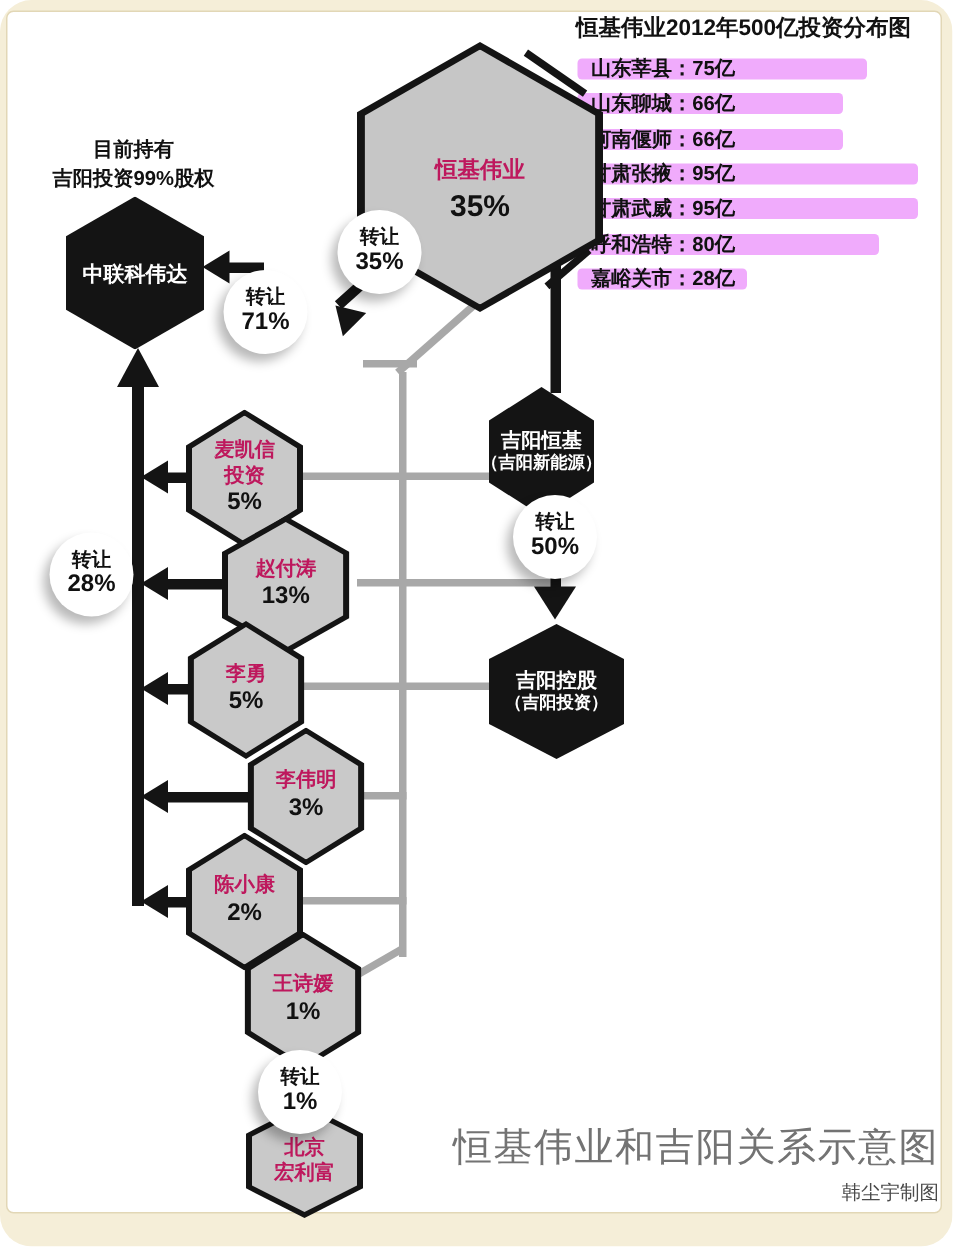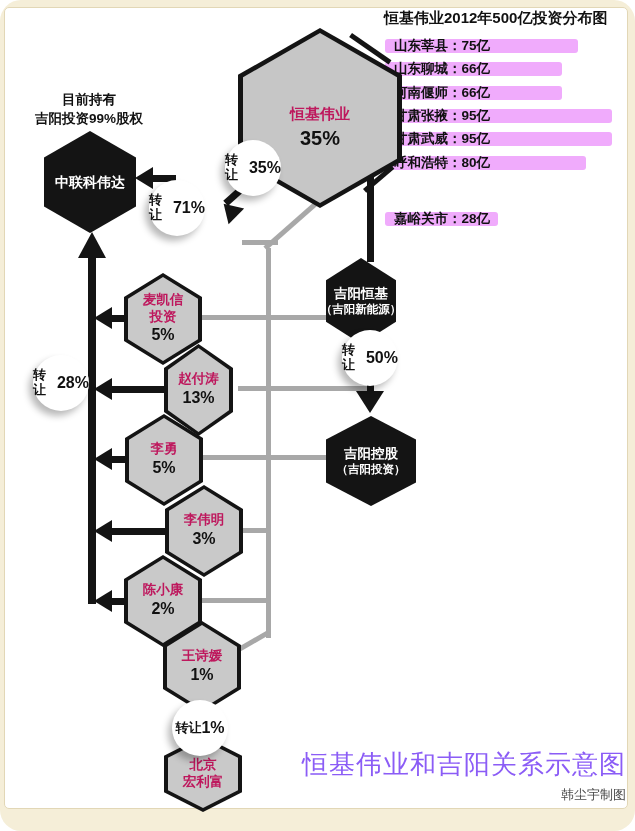--- a/index.html
+++ b/index.html
@@ -24,21 +24,21 @@
   .hex-black{background:#141414;display:flex;flex-direction:column;align-items:center;justify-content:center;}
   .hex-name{font-weight:bold;font-size:13.5px;color:#be185d;line-height:1.25;text-align:center;}
   .hex-pct{font-weight:bold;font-size:16px;color:#111;line-height:1.3;}
   .hex-black .l1{color:#fff;font-weight:bold;font-size:13.5px;line-height:1.3;}
   .hex-black .l2{color:#fff;font-weight:bold;font-size:11.5px;line-height:1.3;white-space:nowrap;}
 
   
   .circle{
     position:absolute;width:56px;height:56px;border-radius:50%;
     background:#fff;box-shadow:-4px 5px 7px rgba(0,0,0,0.28);
-    display:flex;align-items:center;justify-content:center;
+    display:flex;flex-direction:column;align-items:center;justify-content:center;
     z-index:40;
   }
   .circle .act{font-weight:bold;font-size:13px;color:#111;line-height:1.15;}
   .circle .pct{font-weight:bold;font-size:16px;color:#111;line-height:1.15;}
 
   
   .kline{position:absolute;background:#141414;z-index:10;}
   .gline{position:absolute;background:#a8a8a8;z-index:5;}
   .rot{transform-origin:0 0;}
 
@@ -58,21 +58,21 @@
   .chart-tick{position:absolute;left:388px;width:5px;height:12px;background:#141414;z-index:9;}
 
   
   .note{
     position:absolute;left:10px;top:91px;width:158px;text-align:center;
     font-size:13.5px;font-weight:bold;color:#111;line-height:1.4;z-index:20;
   }
   .footer-title{
     position:absolute;left:292px;top:747px;width:334px;text-align:right;
     font-family:Liberation Serif, serif;
-    font-size:26px;color:#8b5cf6;letter-spacing:1px;white-space:nowrap;z-index:20;
+    font-size:26px;color:#737373;letter-spacing:1px;white-space:nowrap;z-index:20;
   }
   .footer-credit{
     position:absolute;left:292px;top:786px;width:334px;text-align:right;
     font-family:"Liberation Serif","DejaVu Serif",serif;
     font-size:13px;color:#4a4a4a;z-index:20;
   }
   .z30{z-index:30;}
 </style>
 </head>
 <body>
@@ -93,21 +93,21 @@
       </div>
       <div class="bar" style="top: 109px; width: 227px;">
         <span>甘肃张掖：95亿</span>
       </div>
       <div class="bar" style="top: 132px; width: 227px;">
         <span>甘肃武威：95亿</span>
       </div>
       <div class="bar" style="top: 156px; width: 201px;">
         <span>呼和浩特：80亿</span>
       </div>
-      <div class="bar" style="top: 179px; width: 113px; margin-top: 33px;">
+      <div class="bar" style="top: 179px; width: 113px;">
         <span>嘉峪关市：28亿</span>
       </div>
     </div>
   <div id="ticks">
       <div class="chart-tick" style="top: 77px;"></div>
       <div class="chart-tick" style="top: 100px;"></div>
       <div class="chart-tick" style="top: 124px;"></div>
       <div class="chart-tick" style="top: 147px;"></div>
     </div>
 
@@ -179,21 +179,21 @@
     <div class="l2">（吉阳投资）</div>
   </div>
 
   <div class="hex hex-border z30" style="left:124px;top:273px;width:78px;height:92px;">
     <div class="hex-inner">
       <div class="hex-name">麦凯信</div>
       <div class="hex-name">投资</div>
       <div class="hex-pct">5%</div>
     </div>
   </div>
-  <div class="hex hex-border z30" style="left:164px;top:344px;width:69px;height:92px;">
+  <div class="hex hex-border z30" style="left:148px;top:344px;width:85px;height:92px;">
     <div class="hex-inner">
       <div class="hex-name">赵付涛</div>
       <div class="hex-name"></div>
       <div class="hex-pct">13%</div>
     </div>
   </div>
   <div class="hex hex-border z30" style="left:125px;top:414px;width:78px;height:92px;">
     <div class="hex-inner">
       <div class="hex-name">李勇</div>
       <div class="hex-name"></div>

